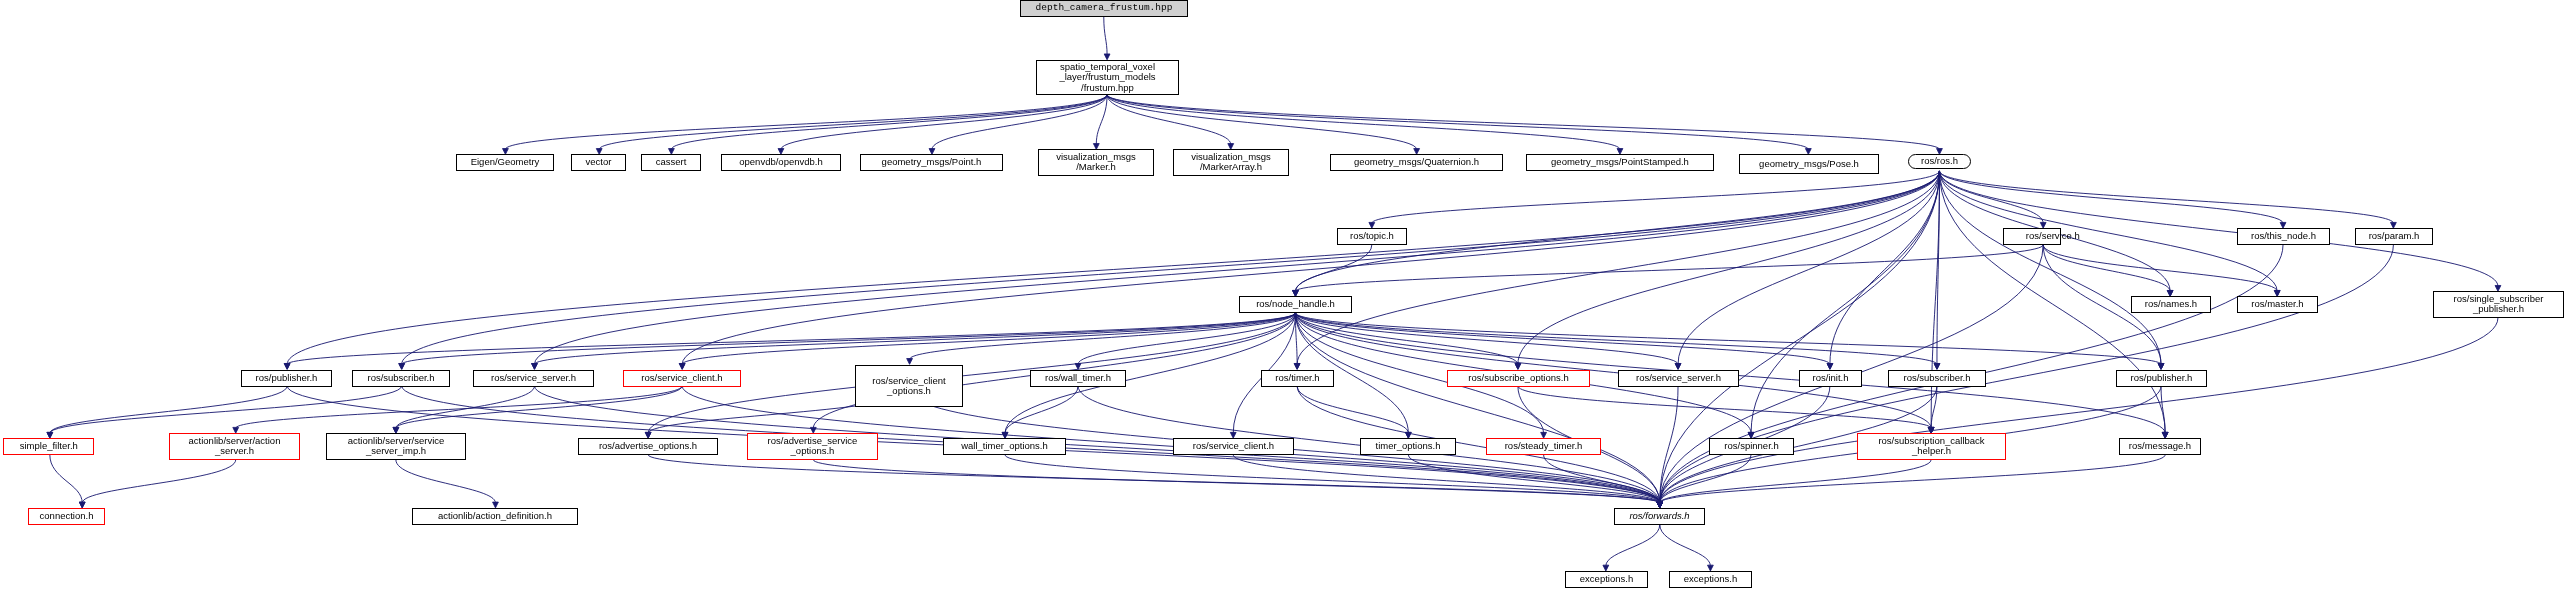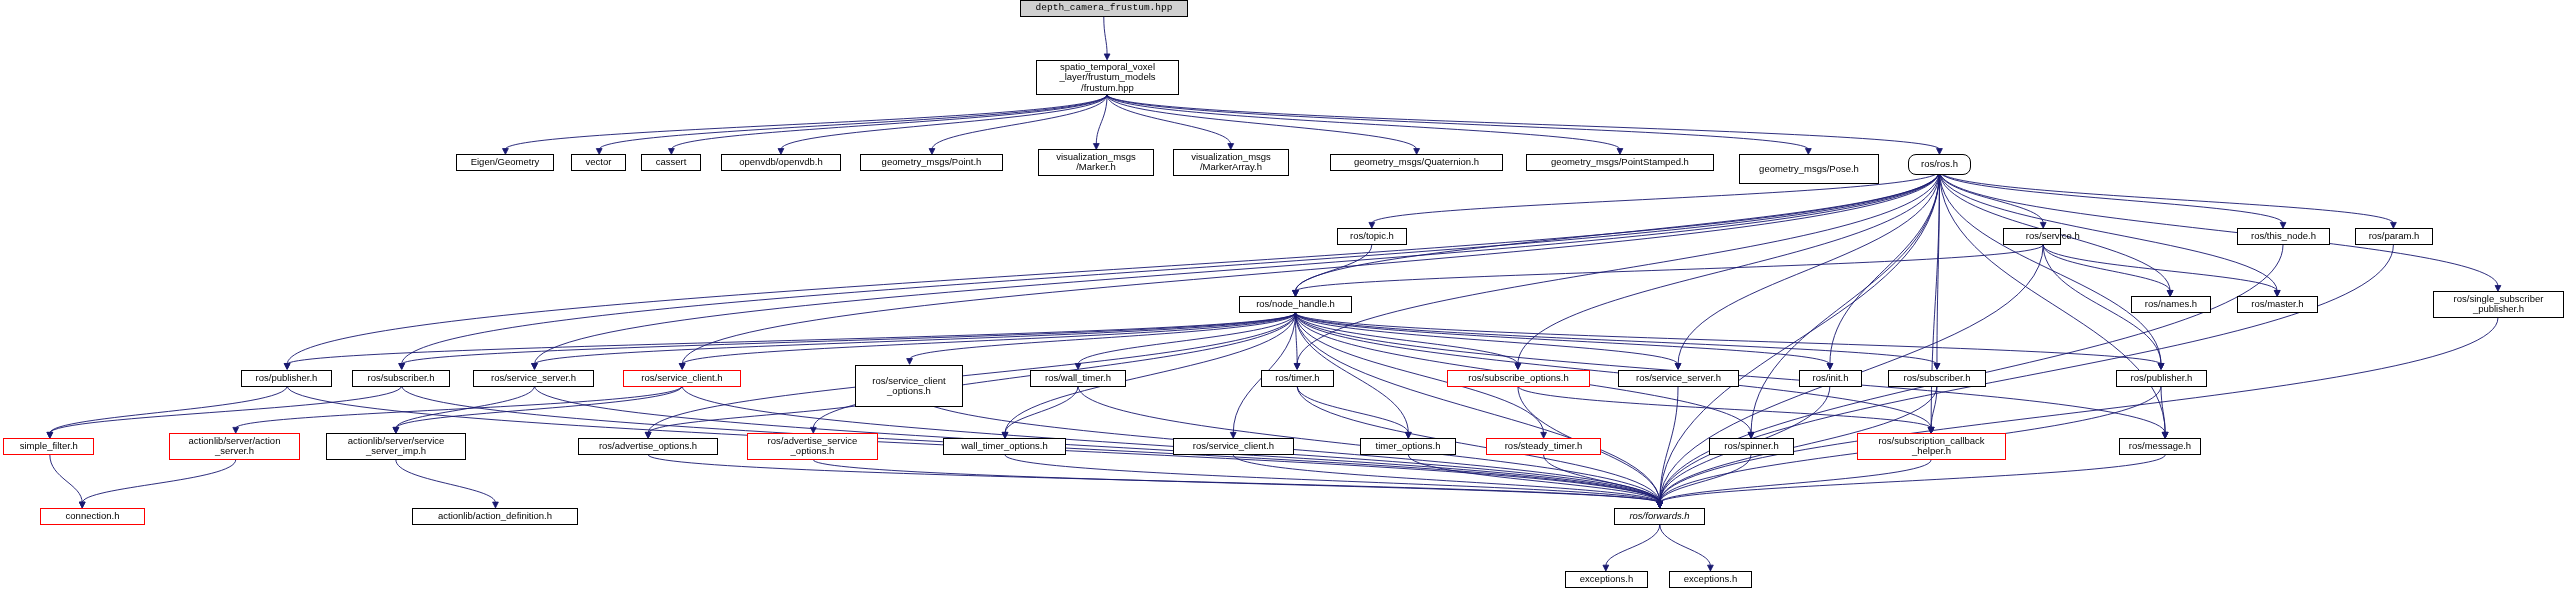--- a/index.html
+++ b/index.html
@@ -234,22 +234,22 @@
       <div class="node" style="left: 571px; top: 154px; width: 55px; height: 16.6px;">vector</div>
       <div class="node" style="left: 641px; top: 154px; width: 60px; height: 16.6px;">cassert</div>
       <div class="node" style="left: 721px; top: 154px; width: 120px; height: 16.6px;">openvdb/openvdb.h</div>
       <div class="node" style="left: 860px; top: 154px; width: 143px; height: 16.6px;">geometry_msgs/Point.h</div>
       <div class="node" style="left: 1038px; top: 149px; width: 116px; height: 26.6px;">visualization_msgs
 /Marker.h</div>
       <div class="node" style="left: 1173px; top: 149px; width: 116px; height: 26.6px;">visualization_msgs
 /MarkerArray.h</div>
       <div class="node" style="left: 1330px; top: 154px; width: 173px; height: 16.6px;">geometry_msgs/Quaternion.h</div>
       <div class="node" style="left: 1526px; top: 154px; width: 188px; height: 16.6px;">geometry_msgs/PointStamped.h</div>
-      <div class="node" style="left: 1739px; top: 154px; width: 140px; height: 30px;">geometry_msgs/Pose.h</div>
-      <div class="node" style="left: 1908px; top: 154px; width: 63px; height: 21px; border-radius: 8px;">ros/ros.h</div>
+      <div class="node" style="left: 1739px; top: 154px; width: 140px; height: 20px;">geometry_msgs/Pose.h</div>
+      <div class="node" style="left: 1908px; top: 154px; width: 63px; height: 15px; border-radius: 8px;">ros/ros.h</div>
       <div class="node" style="left: 1337px; top: 228px; width: 70px; height: 16.6px;">ros/topic.h</div>
       <div class="node" style="left: 2003px; top: 228px; width: 58px; height: 16.6px; padding-left: 44px;">ros/service.h</div>
       <div class="node" style="left: 2237px; top: 228px; width: 93px; height: 16.6px;">ros/this_node.h</div>
       <div class="node" style="left: 2355px; top: 228px; width: 78px; height: 16.6px;">ros/param.h</div>
       <div class="node" style="left: 1239px; top: 296px; width: 113px; height: 16.6px;">ros/node_handle.h</div>
       <div class="node" style="left: 2131px; top: 296px; width: 80px; height: 16.6px;">ros/names.h</div>
       <div class="node" style="left: 2237px; top: 296px; width: 81px; height: 16.6px;">ros/master.h</div>
       <div class="node" style="left: 2433px; top: 291px; width: 131px; height: 26.6px;">ros/single_subscriber
 _publisher.h</div>
       <div class="node" style="left: 241px; top: 370px; width: 91px; height: 16.6px;">ros/publisher.h</div>
@@ -274,20 +274,20 @@
       <div class="node red" style="left: 747px; top: 433px; width: 131px; height: 26.6px;">ros/advertise_service
 _options.h</div>
       <div class="node" style="left: 943px; top: 438px; width: 123px; height: 16.6px;">wall_timer_options.h</div>
       <div class="node" style="left: 1173px; top: 438px; width: 121px; height: 16.6px;">ros/service_client.h</div>
       <div class="node" style="left: 1360px; top: 438px; width: 96px; height: 16.6px;">timer_options.h</div>
       <div class="node red" style="left: 1486px; top: 438px; width: 115px; height: 16.6px;">ros/steady_timer.h</div>
       <div class="node" style="left: 1709px; top: 438px; width: 85px; height: 16.6px;">ros/spinner.h</div>
       <div class="node red" style="left: 1857px; top: 433px; width: 149px; height: 26.6px;">ros/subscription_callback
 _helper.h</div>
       <div class="node" style="left: 2119px; top: 438px; width: 82px; height: 16.6px;">ros/message.h</div>
-      <div class="node red" style="left: 40px; top: 508px; width: 105px; height: 16.6px;">connection.h</div>
+      <div class="node red" style="left: 28px; top: 508px; width: 77px; height: 16.6px;">connection.h</div>
       <div class="node" style="left: 412px; top: 508px; width: 166px; height: 16.6px;">actionlib/action_definition.h</div>
       <div class="node" style="left: 1614px; top: 508px; width: 91px; height: 16.6px; font-style: italic;">ros/forwards.h</div>
       <div class="node" style="left: 1565px; top: 571px; width: 83px; height: 16.6px;">exceptions.h</div>
       <div class="node" style="left: 1669px; top: 571px; width: 83px; height: 16.6px;">exceptions.h</div>
     </div>
 </div>
 
 
 </body></html>

